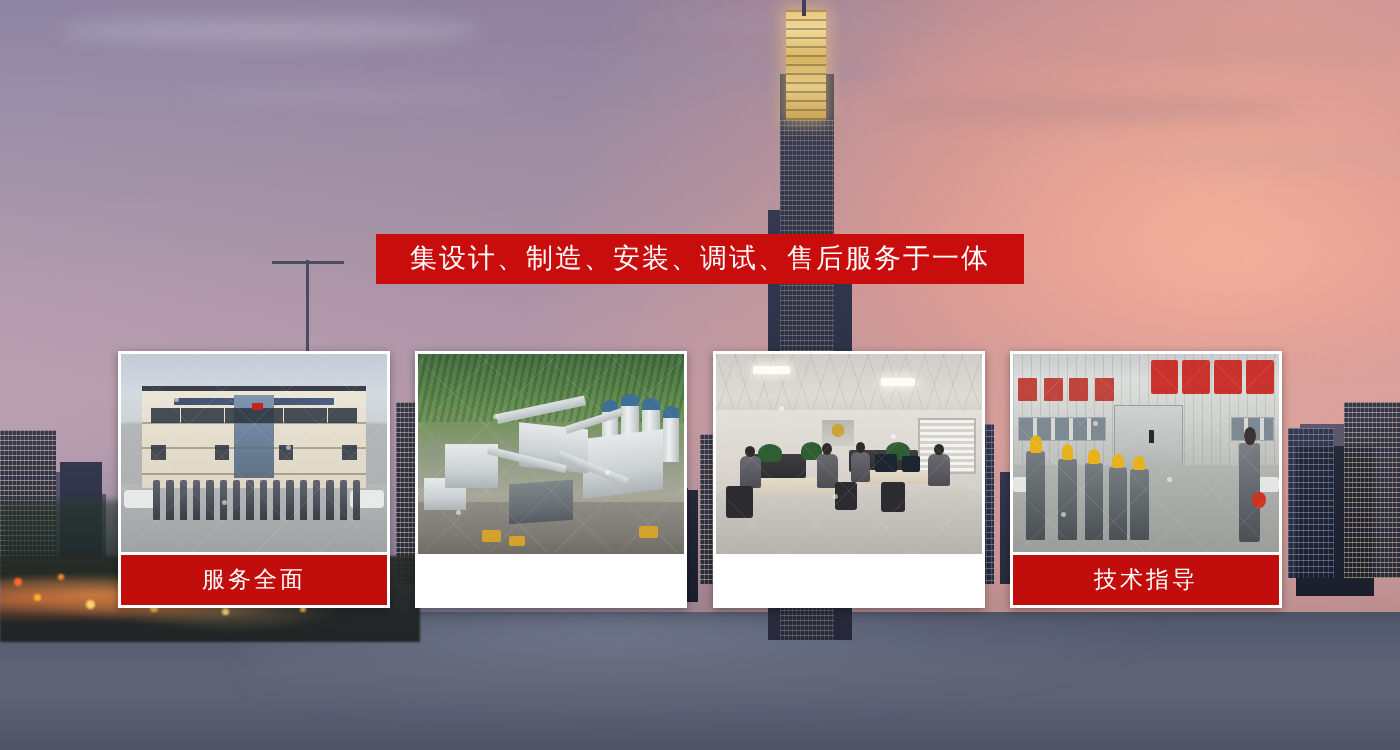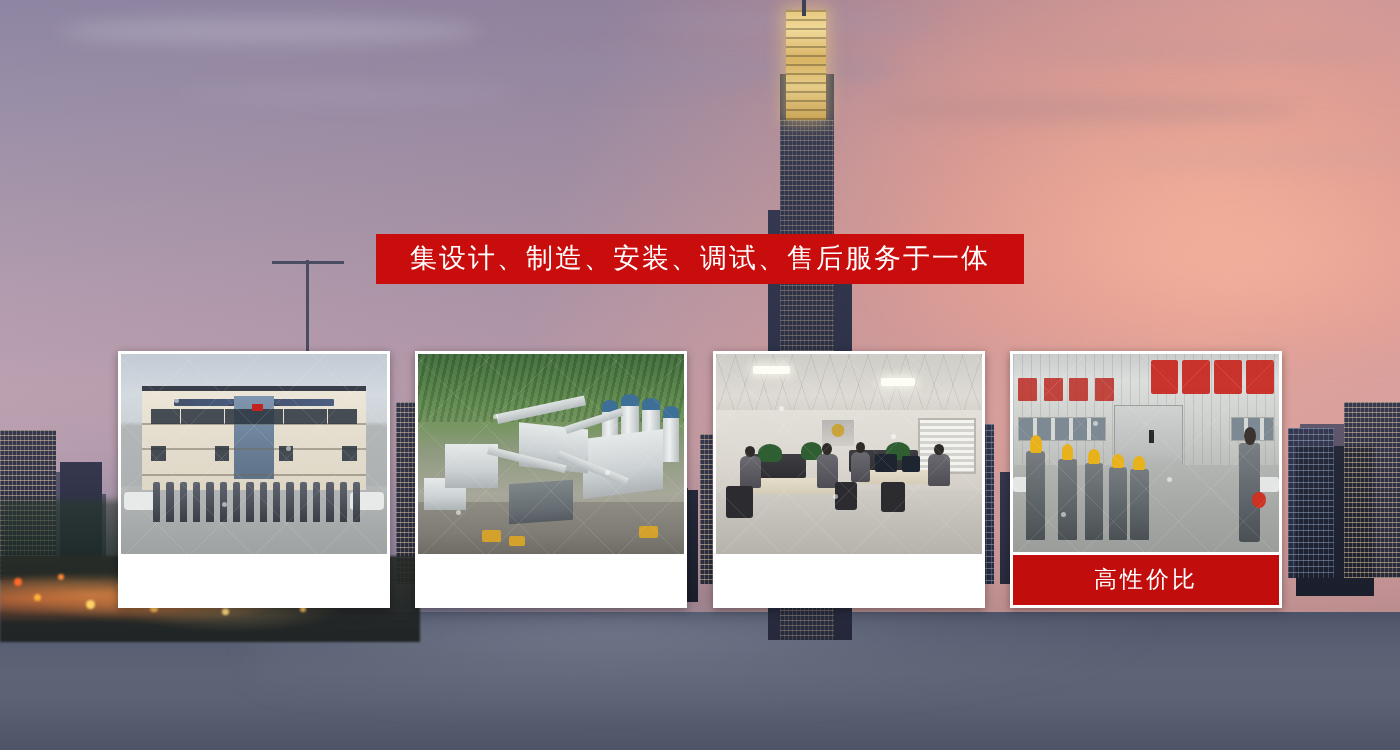--- a/index.html
+++ b/index.html
@@ -483,20 +483,21 @@
               <div class="p1-p"></div>
               <div class="p1-p"></div>
             <div class="p1-p"></div>
           </div>
         </div>
         <div class="wm"></div>
         <div class="wm-node" style="left:20%;top:22%"></div>
         <div class="wm-node" style="left:62%;top:46%"></div>
         <div class="wm-node" style="left:38%;top:74%"></div>
       </div>
+      <div class="card-caption">服务全面</div>
     </div>
 
     <div class="card">
       <div class="card-photo">
         <div class="p2">
           <div class="p2-green"></div>
           <div class="p2-ground"></div>
 
           <div class="p2-silo" style="right:9%;top:26%;width:7%;height:28%"></div>
           <div class="p2-silotop" style="right:9%;top:22%;width:7%;height:6%"></div>
@@ -592,17 +593,17 @@
           <div class="p4-worker" style="left:36%;height:37%"></div>
           <div class="p4-worker" style="left:44%;height:36%"></div>
           <div class="p4-boss"></div>
           <div class="p4-helmet"></div>
         </div>
         <div class="wm"></div>
         <div class="wm-node" style="left:30%;top:34%"></div>
         <div class="wm-node" style="left:58%;top:62%"></div>
         <div class="wm-node" style="left:18%;top:80%"></div>
       </div>
-      <div class="card-caption">高性价比</div>
+      <div class="card-caption">技术指导</div>
     </div>
 
   </div>
 </div>
 
 </body></html>

